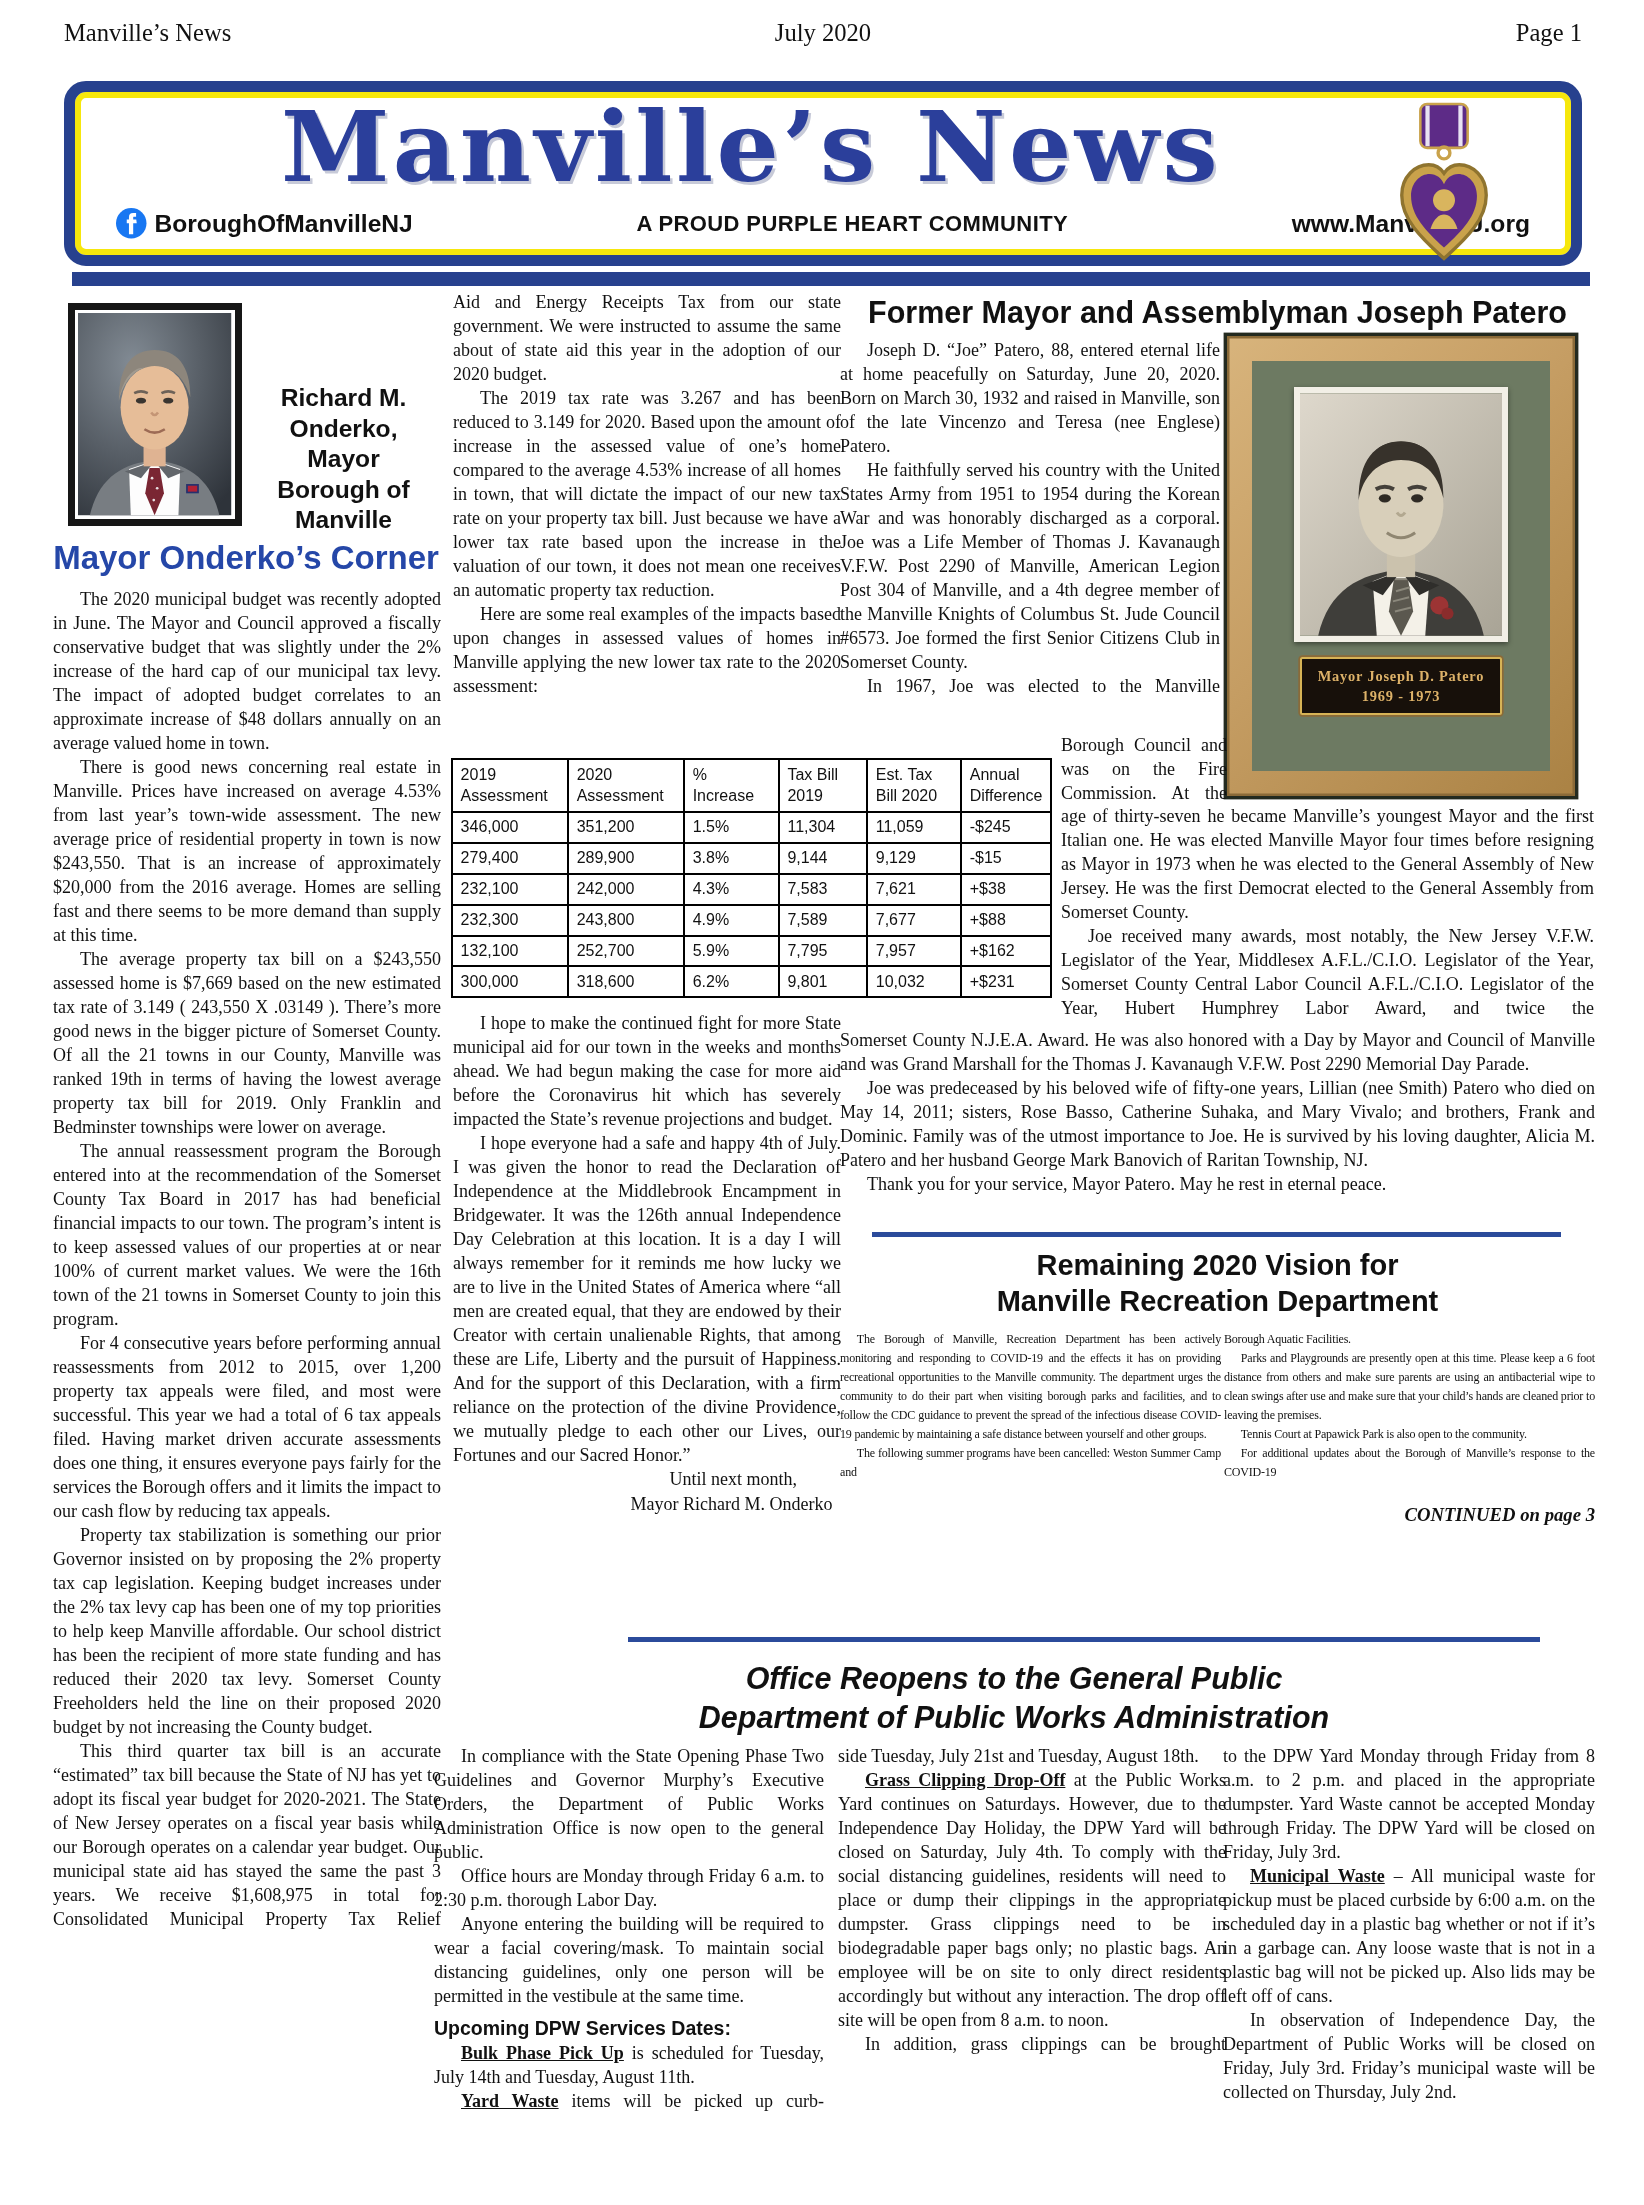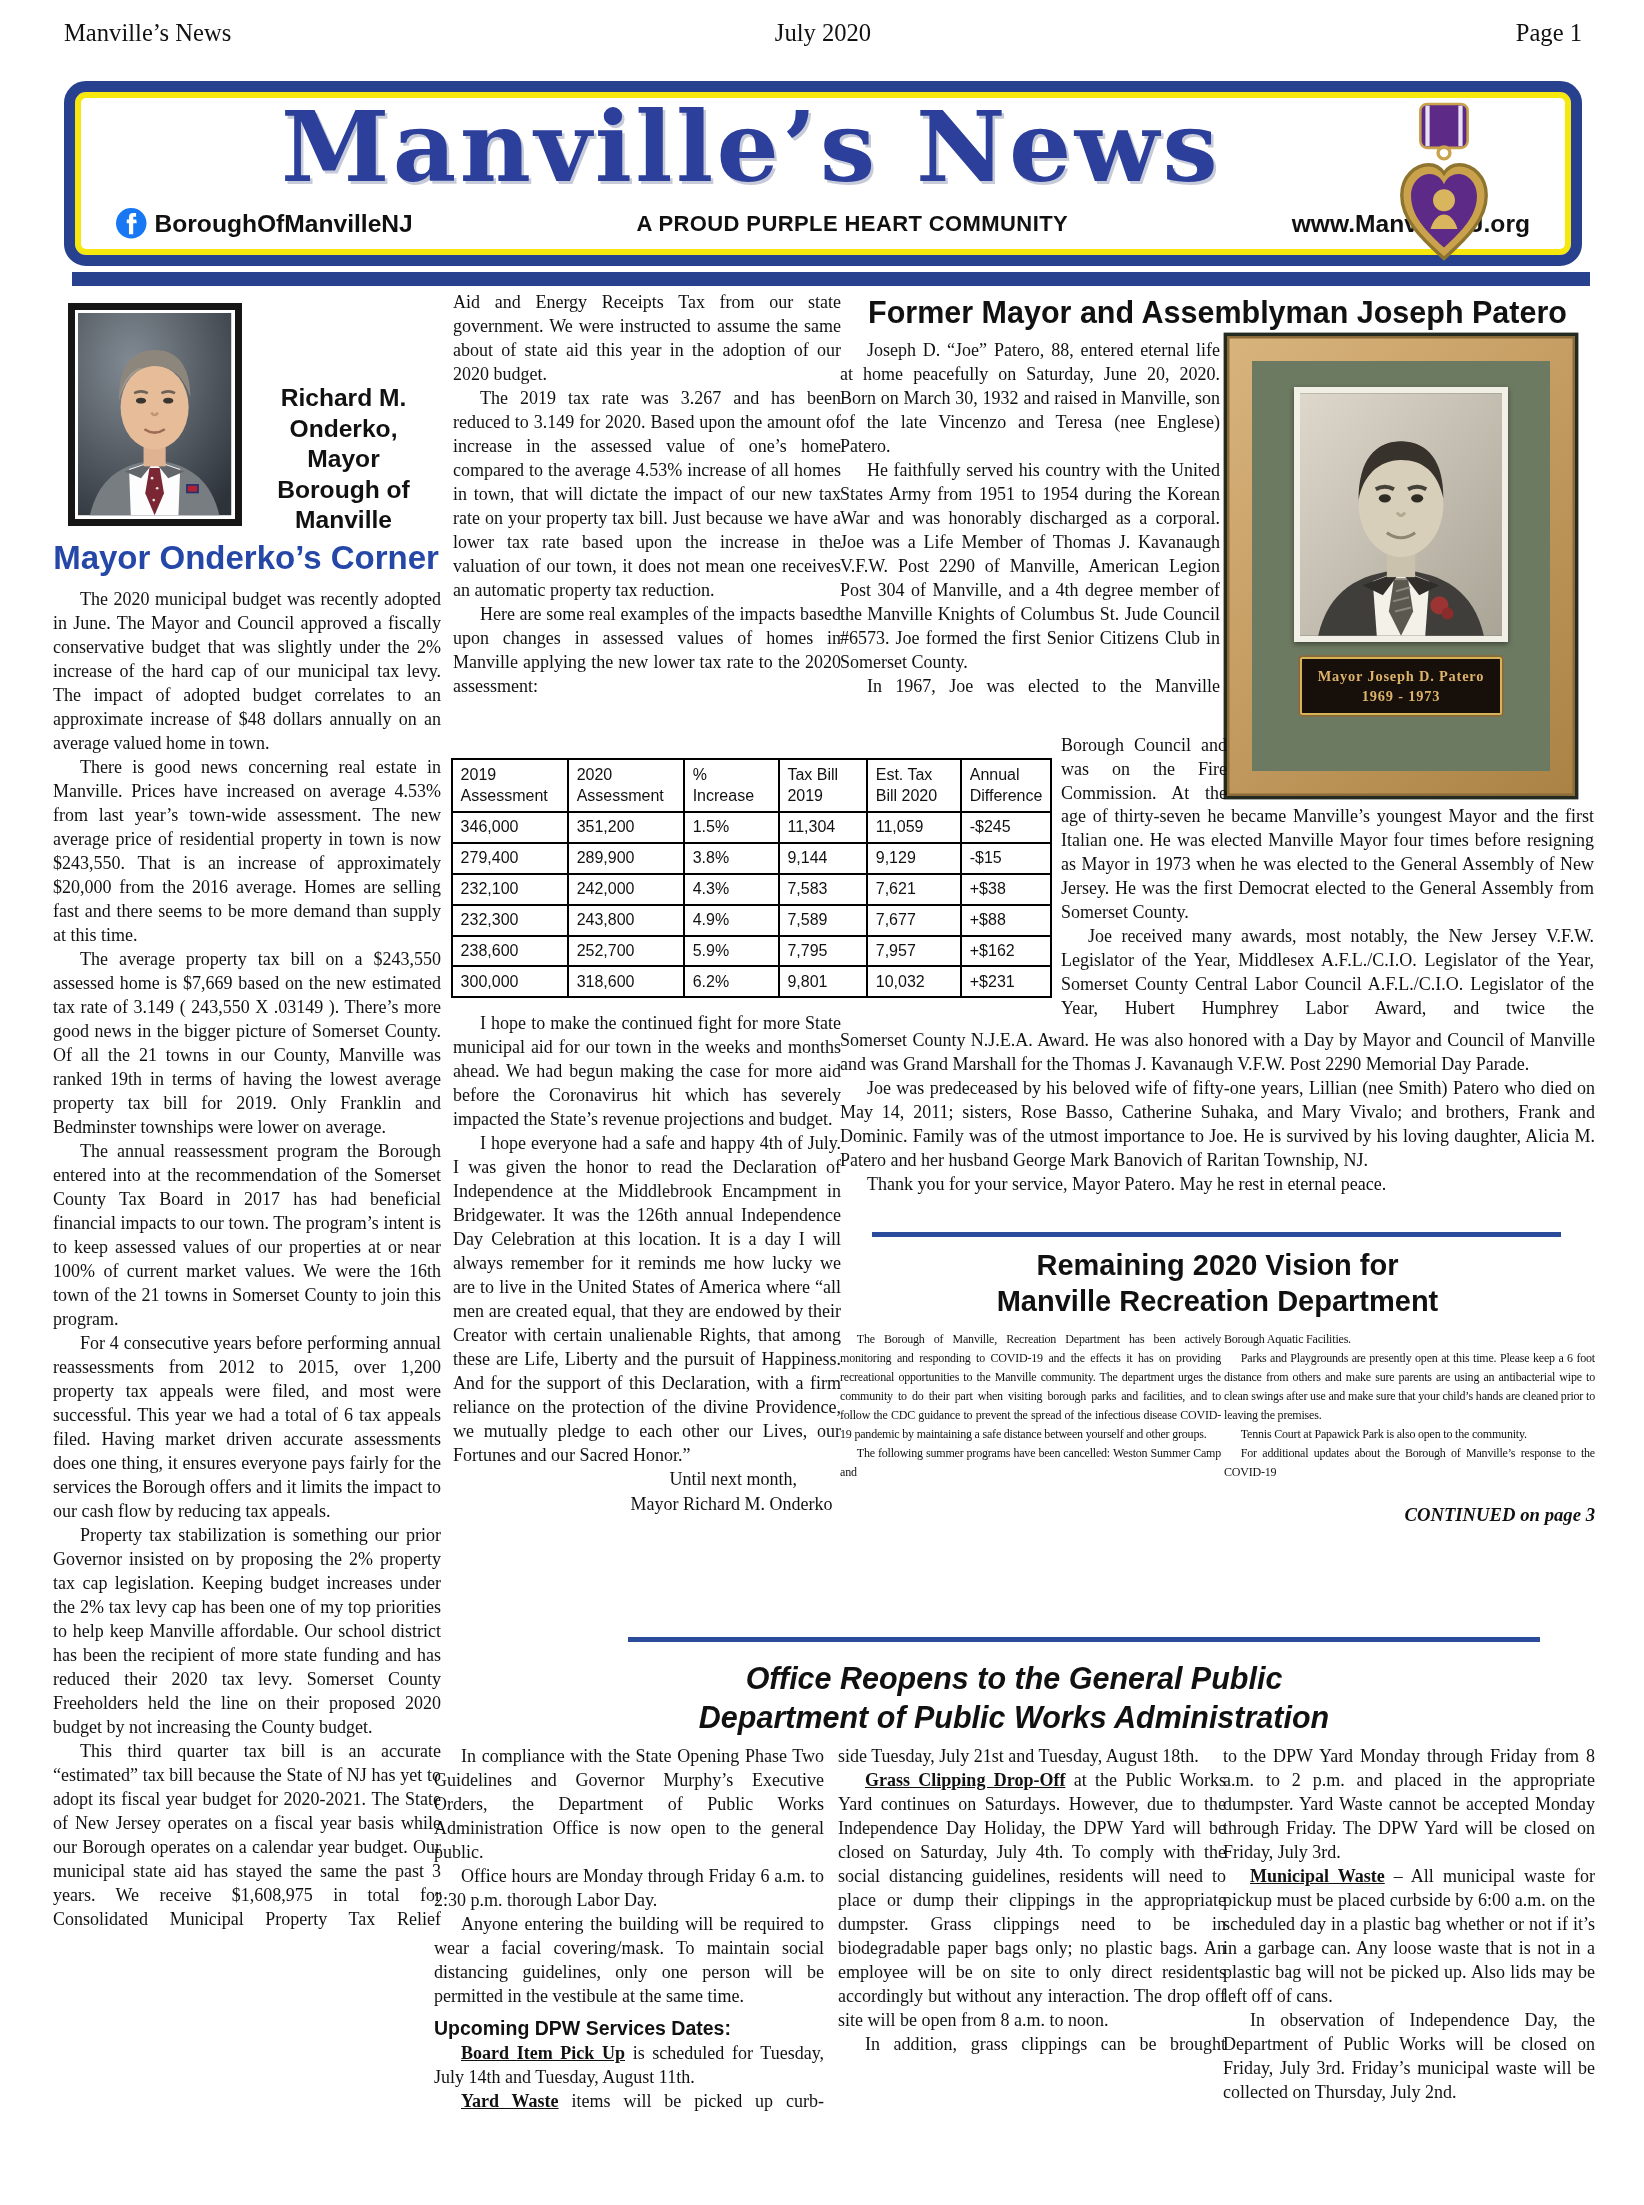--- a/index.html
+++ b/index.html
@@ -229,21 +229,21 @@
         </tr>
         <tr>
           <td>232,300</td>
           <td>243,800</td>
           <td>4.9%</td>
           <td>7,589</td>
           <td>7,677</td>
           <td>+$88</td>
         </tr>
         <tr>
-          <td>238,600</td>
+          <td>132,100</td>
           <td>252,700</td>
           <td>5.9%</td>
           <td>7,795</td>
           <td>7,957</td>
           <td>+$162</td>
         </tr>
         <tr>
           <td>300,000</td>
           <td>318,600</td>
           <td>6.2%</td>
@@ -343,21 +343,21 @@
   <div class="dpw-heading">
     <div>Office Reopens to the General Public</div>
     <div>Department of Public Works Administration</div>
   </div>
 
   <div class="dpw-col1">
     <p class="bt ind">In compliance with the State Opening Phase Two Guidelines and Governor Murphy’s Executive Orders, the Department of Public Works Administration Office is now open to the general public.</p>
     <p class="bt ind">Office hours are Monday through Friday 6 a.m. to 2:30 p.m. thorough Labor Day.</p>
     <p class="bt ind">Anyone entering the building will be required to wear a facial covering/mask. To maintain social distancing guidelines, only one person will be permitted in the vestibule at the same time.</p>
     <p class="svc-head">Upcoming DPW Services Dates:</p>
-    <p class="bt ind"><span class="lead">Board Item Pick Up</span><span> is scheduled for Tuesday, July 14th  and Tuesday, August 11th.</span></p>
+    <p class="bt ind"><span class="lead">Bulk Phase Pick Up</span><span> is scheduled for Tuesday, July 14th  and Tuesday, August 11th.</span></p>
     <p class="bt ind fj"><span class="lead">Yard Waste</span><span> items will be picked up curb-</span></p>
   </div>
 
   <div class="dpw-col2">
     <p class="bt">side Tuesday, July 21st  and Tuesday, August 18th.</p>
     <p class="bt ind"><span class="lead">Grass Clipping Drop-Off</span><span> at the Public Works Yard continues on Saturdays. However, due to the Independence Day Holiday, the DPW Yard will be closed on Saturday, July 4th. To comply with the social distancing guidelines, residents will need to place or dump their clippings in the appropriate dumpster. Grass clippings need to be in biodegradable paper bags only; no plastic bags. An employee will be on site to only direct residents accordingly but without any interaction. The drop off site will be open from 8 a.m. to noon.</span></p>
     <p class="bt ind fj">In addition, grass clippings can be brought</p>
   </div>
 
   <div class="dpw-col3">

